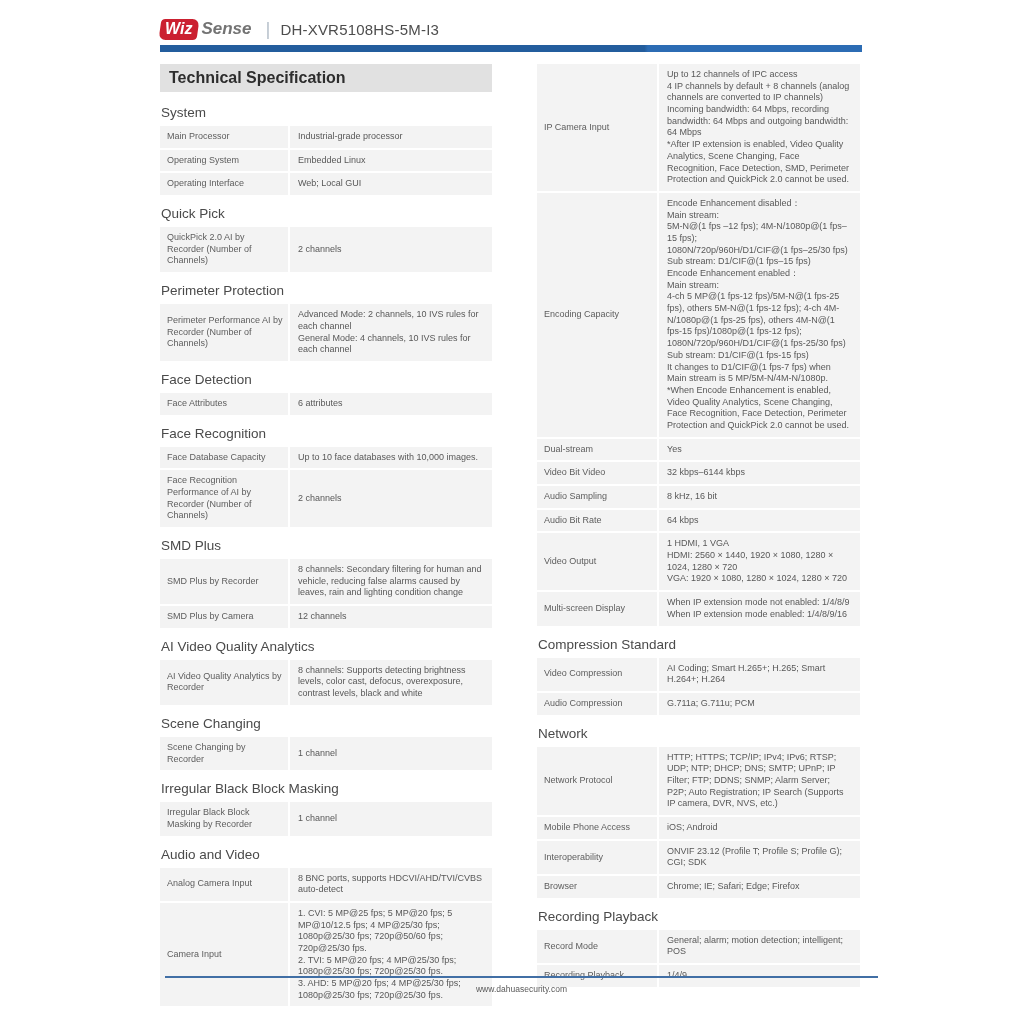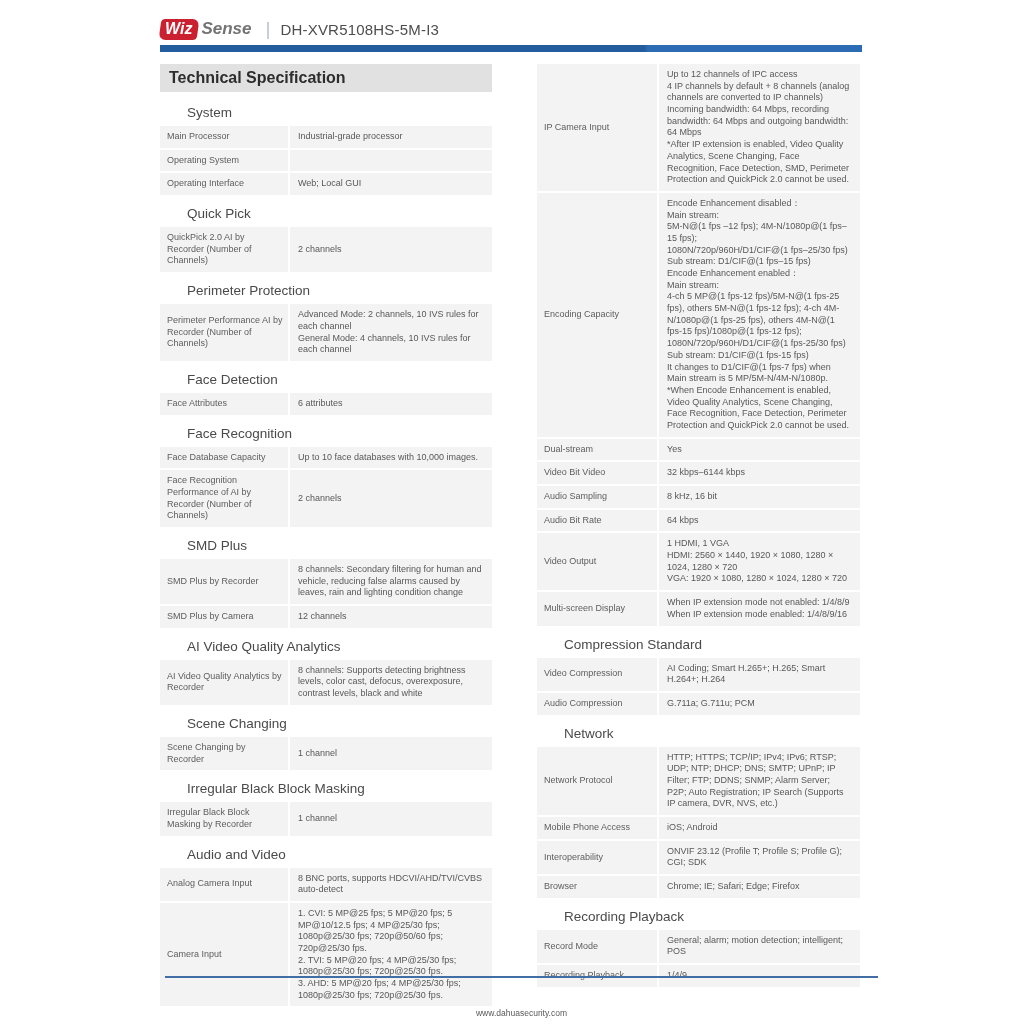--- a/index.html
+++ b/index.html
@@ -16,33 +16,33 @@
   .header-sep{color:#b9c2cc;font-size:19px;font-weight:300;margin:0 10px 0 14px;}
   .product-title{font-size:15px;color:#4d4d4d;letter-spacing:.2px;}
   .header-divider{position:absolute;left:160px;top:45px;width:702px;height:7px;
           background:linear-gradient(to right,#235d9d 0%,#235d9d 69%,#2c6cb4 69.5%,#2c6cb4 100%);}
   
   .col{position:absolute;top:64px;}
   .col-left{left:160px;width:332px;}
   .col-right{left:537px;width:323px;}
   .spec-title-bar{background:#e1e1e1;color:#2d2d2d;font-size:16px;font-weight:bold;
           padding:5px 9px;margin-bottom:4px;}
-  .section-heading{font-size:13.5px;color:#4a4a4a;padding:9px 1px 6px 1px;margin-left:26px;}
+  .section-heading{font-size:13.5px;color:#4a4a4a;padding:9px 1px 6px 1px;}
   .spec-row{display:flex;align-items:stretch;background:#f3f3f3;margin-bottom:2px;}
   .spec-label{width:116px;flex:0 0 116px;border-right:2px solid #fff;
           display:flex;align-items:center;padding:5px 5px 5px 7px;
           font-size:9px;line-height:1.3;color:#5d5d5d;}
   .col-right .spec-label{width:108px;flex:0 0 108px;}
   .spec-value{flex:1;display:flex;align-items:center;padding:5px 8px;
           font-size:9px;line-height:1.3;color:#585858;white-space:pre-line;}
   
   .footer-divider{position:absolute;left:165px;top:976px;width:713px;height:0;
           border-top:2px solid #41700; border-top:2px solid #416fa5;}
   .footer-url{position:absolute;left:165px;top:984px;width:713px;text-align:center;
-          font-size:8.5px;color:#5a5a5a;margin-top:24px;}
+          font-size:8.5px;color:#5a5a5a;}
 </style>
 </head>
 <body>
 
 <div class="page">
 
   <div class="header">
     <span class="logo-badge"><span>Wiz</span></span>
     <span class="logo-sense">Sense</span>
     <span class="header-sep">|</span>
@@ -53,20 +53,21 @@
   <div class="col col-left">
     <div class="spec-title-bar">Technical Specification</div>
     <div id="left-sections">
         <div class="section-heading">System</div>
         <div class="spec-row">
           <div class="spec-label">Main Processor</div>
           <div class="spec-value">Industrial-grade processor</div>
         </div>
         <div class="spec-row">
           <div class="spec-label">Operating System</div>
+          <div class="spec-value">Embedded Linux</div>
         </div>
         <div class="spec-row">
           <div class="spec-label">Operating Interface</div>
           <div class="spec-value">Web; Local GUI</div>
         </div>
         <div class="section-heading">Quick Pick</div>
         <div class="spec-row">
           <div class="spec-label">QuickPick 2.0 AI by Recorder (Number of Channels)</div>
           <div class="spec-value">2 channels</div>
         </div>

